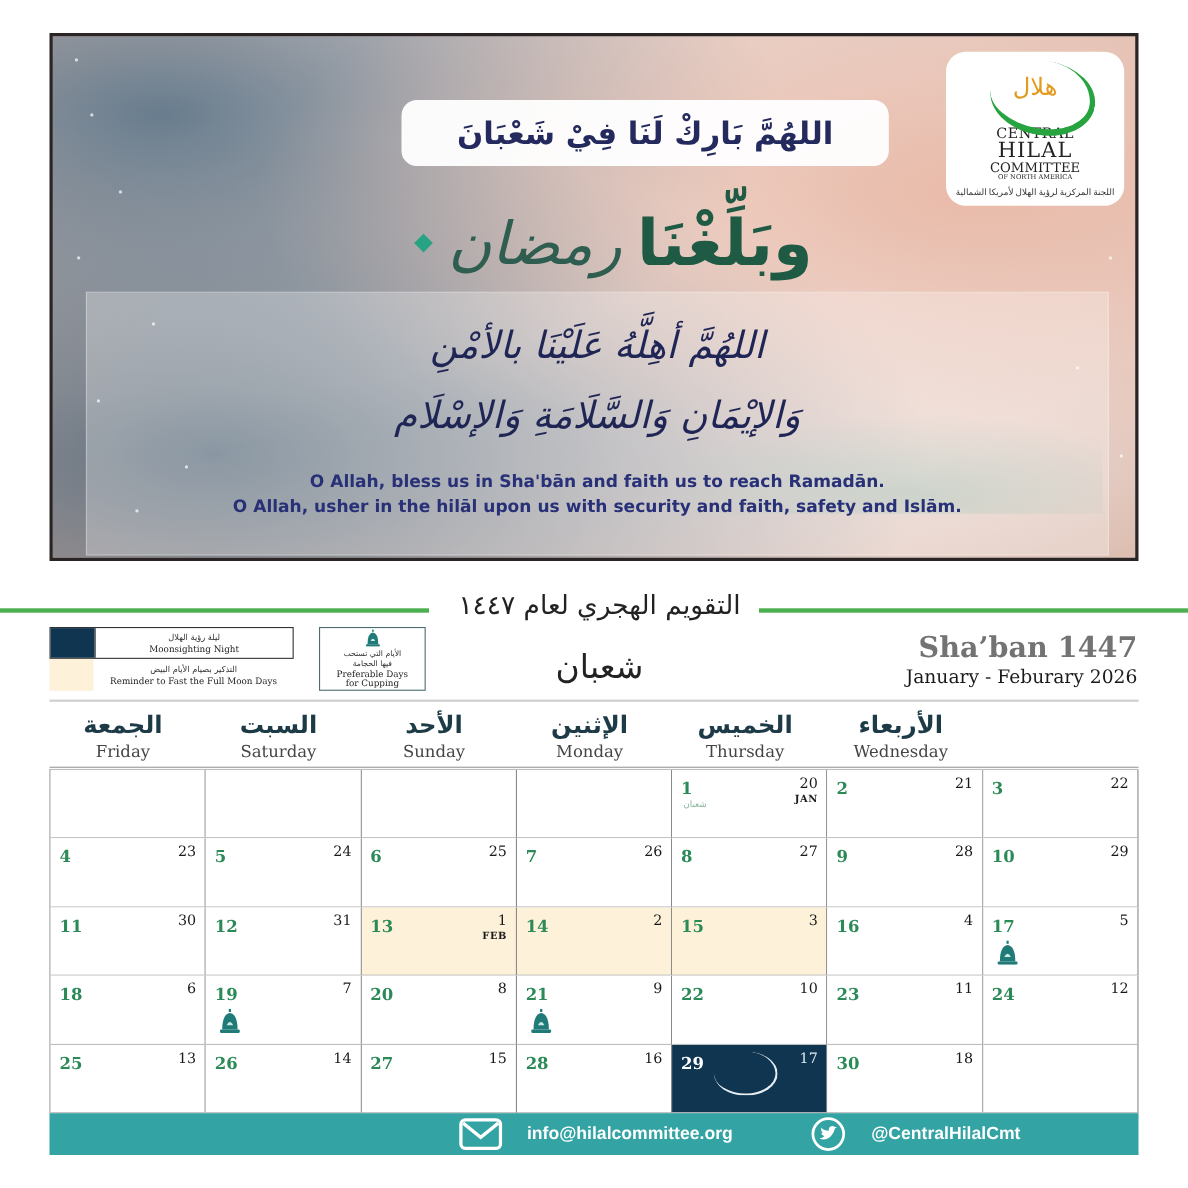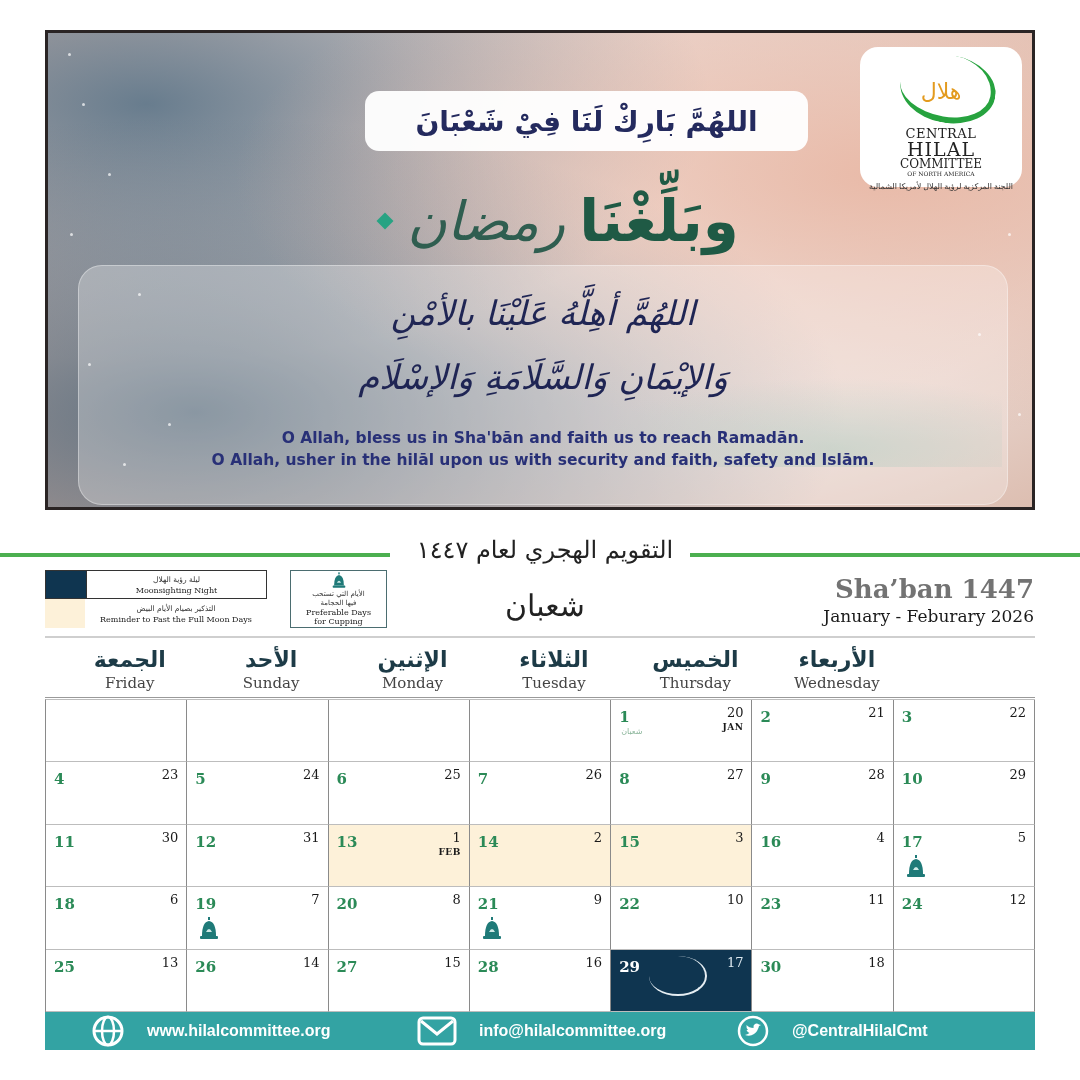--- a/index.html
+++ b/index.html
@@ -33,21 +33,21 @@
     position: absolute; left: 280px; top: 138px; width: 460px; height: 100px;
     display: flex; align-items: center; justify-content: center; direction: rtl;
     font-family: "DejaVu Sans", sans-serif; font-weight: bold; font-size: 58px; color: #1f5a45;
     gap: 14px;
   }
   .calli .ramadan { font-family: "DejaVu Serif", serif; font-style: italic; font-weight: normal; font-size: 54px; color: #2f5e50; }
   .calli .diamond { display: inline-block; width: 12px; height: 12px; background: #27a383; transform: rotate(45deg); margin: 0 2px; }
 
   .dua-box {
     position: absolute; left: 30px; top: 232px; width: 930px; height: 240px;
-    border-radius: 24px; background: rgba(255,255,255,0.28);
+    border-radius: 0; background: rgba(255,255,255,0.28);
     box-shadow: inset 0 0 0 1px rgba(255,255,255,0.35);
   }
   .dua-line {
     position: absolute; left: 0; width: 100%; text-align: center; direction: rtl;
     font-family: "DejaVu Serif", serif; font-style: italic; font-size: 34px; color: #1f2554;
   }
   .dua-1 { top: 28px; }
   .dua-2 { top: 92px; }
   .trans {
     position: absolute; left: 0; width: 100%; text-align: center;
@@ -60,21 +60,21 @@
     position: absolute; left: 812px; top: 14px; width: 162px; height: 140px;
     background: #ffffff; border-radius: 18px;
     display: flex; flex-direction: column; align-items: center; padding-top: 8px;
   }
   .logo .moon {
     position: absolute; left: 40px; top: 8px; width: 96px; height: 68px;
     border-radius: 50%; border-bottom: 6px solid #27a33f; border-right: 5px solid #27a33f;
     border-top: 0 solid transparent; border-left: 0 solid transparent;
     transform: rotate(10deg);
   }
-  .logo .hilal-ar { position: relative; margin-top: 24px; font-family: "DejaVu Sans", sans-serif; font-size: 22px; color: #e39b1f; direction: rtl; }
+  .logo .hilal-ar { position: relative; margin-top: 12px; font-family: "DejaVu Sans", sans-serif; font-size: 22px; color: #e39b1f; direction: rtl; }
   .logo .l1 { margin-top: 23px; font-family: "DejaVu Serif", serif; font-size: 13px; letter-spacing: 0.5px; color: #222; line-height: 13px; }
   .logo .l2 { font-family: "DejaVu Serif", serif; font-size: 19px; letter-spacing: 1px; color: #222; line-height: 18px; }
   .logo .l3 { font-family: "DejaVu Serif", serif; font-size: 12px; color: #222; line-height: 12px; }
   .logo .l4 { font-family: "DejaVu Serif", serif; font-size: 6px; color: #222; line-height: 8px; }
   .logo .l5 { margin-top: 4px; font-family: Liberation Serif, serif; font-size: 8px; color: #333; direction: rtl; }
 
   
   .rule { position: absolute; top: 553px; height: 4px; background: #4caf50; }
   .rule-left { left: 0; width: 390px; }
   .rule-right { left: 690px; width: 390px; }
@@ -108,21 +108,21 @@
     position: absolute; right: 46px; top: 574px; text-align: right;
     font-family: "DejaVu Serif", serif; font-weight: bold; font-size: 26px; color: #737373;
   }
   .month-sub {
     position: absolute; right: 46px; top: 606px; text-align: right;
     font-family: "DejaVu Serif", serif; font-size: 17px; color: #1a1a1a;
   }
   .header-divider { position: absolute; left: 45px; top: 636px; width: 990px; height: 2px; background: #cfcfcf; }
 
   
-  .daynames { position: absolute; left: 59px; top: 645px; width: 990px; height: 52px; display: grid; grid-template-columns: repeat(7, 1fr); text-align: right; }
+  .daynames { position: absolute; left: 41px; top: 645px; width: 990px; height: 52px; display: grid; grid-template-columns: repeat(7, 1fr); text-align: right; }
   .dayname { display: flex; flex-direction: column; align-items: center; justify-content: flex-start; }
   .dayname .ar { font-family: "DejaVu Sans", sans-serif; font-weight: bold; font-size: 22px; color: #1d3b47; direction: rtl; line-height: 30px; }
   .dayname .en { font-family: "DejaVu Serif", serif; font-size: 15px; color: #444; line-height: 16px; }
   .days-divider { position: absolute; left: 45px; top: 697px; width: 990px; height: 1px; background: #9a9a9a; }
 
   
   .grid {
     position: absolute; left: 45px; top: 699px; width: 990px; height: 313px;
     display: grid; grid-template-columns: repeat(7, 1fr); grid-template-rows: repeat(5, 1fr);
     border-left: 1px solid #8a8a8a; border-top: 1px solid #bdbdbd;
@@ -240,30 +240,30 @@
 <div class="month-title">Sha’ban 1447</div>
 <div class="month-sub">January - Feburary 2026</div>
 <div class="header-divider"></div>
 
 <div class="daynames">
   <div class="dayname">
       <span class="ar">الجمعة</span>
       <span class="en">Friday</span>
     </div>
   <div class="dayname">
+      <span class="ar">السبت</span>
+      <span class="en">Saturday</span>
+    </div>
+  <div class="dayname">
       <span class="ar">الأحد</span>
       <span class="en">Sunday</span>
     </div>
   <div class="dayname">
       <span class="ar">الإثنين</span>
       <span class="en">Monday</span>
-    </div>
-  <div class="dayname">
-      <span class="ar">الثلاثاء</span>
-      <span class="en">Tuesday</span>
     </div>
   <div class="dayname">
       <span class="ar">الخميس</span>
       <span class="en">Thursday</span>
     </div>
   <div class="dayname">
       <span class="ar">الأربعاء</span>
       <span class="en">Wednesday</span>
     </div>
 </div>
@@ -411,28 +411,20 @@
       <span class="crescent"></span>
     </div>
     <div class="cell">
       <span class="hijri">30</span>
       <span class="greg"><span>18</span></span>
     </div>
     <div class="cell"></div>
   </div>
 
 <div class="footer">
-  <div class="item globe-wrap">
-    <svg width="34" height="34" viewBox="0 0 34 34">
-      <circle cx="17" cy="17" r="14" fill="none" stroke="#fff" stroke-width="3"></circle>
-      <ellipse cx="17" cy="17" rx="6" ry="14" fill="none" stroke="#fff" stroke-width="2.5"></ellipse>
-      <line x1="3" y1="17" x2="31" y2="17" stroke="#fff" stroke-width="2.5"></line>
-    </svg>
-    <span>www.hilalcommittee.org</span>
-  </div>
   <div class="item mail-wrap">
     <svg width="40" height="30" viewBox="0 0 40 30">
       <rect x="2" y="2" width="36" height="26" rx="4" fill="none" stroke="#fff" stroke-width="3"></rect>
       <polyline points="4,5 20,18 36,5" fill="none" stroke="#fff" stroke-width="3"></polyline>
     </svg>
     <span>info@hilalcommittee.org</span>
   </div>
   <div class="item tw-wrap">
     <svg width="34" height="34" viewBox="0 0 34 34">
       <circle cx="17" cy="17" r="14" fill="none" stroke="#fff" stroke-width="2.5"></circle>

